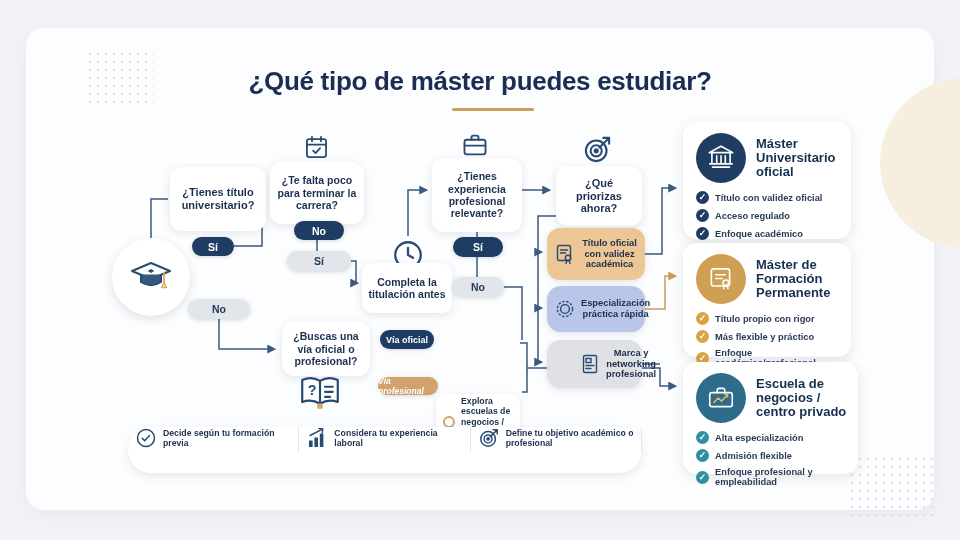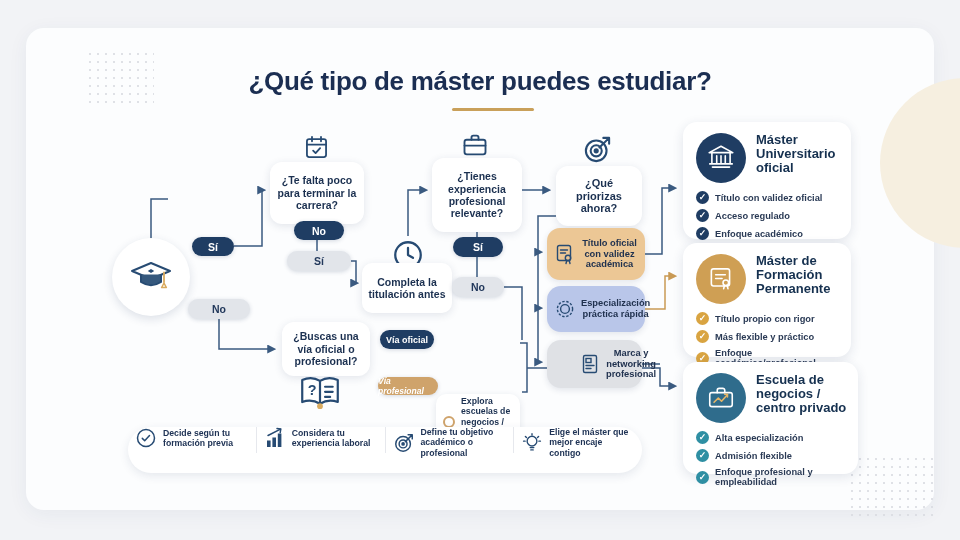--- a/index.html
+++ b/index.html
@@ -30,21 +30,21 @@
         padding:5px 7px;box-sizing:border-box;color:#21324f;font-weight:bold;text-align:center;
         box-shadow:0 2px 6px rgba(30,50,90,.12);line-height:1.15;z-index:3;}
   .colorbox .cb-label{flex:1;}
   .minibox{position:absolute;background:#fff;border-radius:10px;box-shadow:0 2px 7px rgba(30,50,90,.12);
         display:flex;align-items:center;gap:6px;padding:5px 7px;box-sizing:border-box;color:#1b3050;
         font-weight:bold;text-align:left;line-height:1.2;z-index:3;}
   .dotmark{width:8px;height:8px;border-radius:50%;border:2.5px solid #1f3d63;flex:0 0 auto;}
   .dotmark.gold{border-color:#cfa36b;}
   .panel{position:absolute;background:#fff;border-radius:14px;box-shadow:0 3px 12px rgba(30,50,90,.12);
         padding:11px 10px 9px 13px;box-sizing:border-box;z-index:3;}
-  .panel .head{display:flex;align-items:flex-start;gap:10px;}
+  .panel .head{display:flex;align-items:center;gap:10px;}
   .pcircle{width:50px;height:50px;border-radius:50%;flex:0 0 auto;display:flex;align-items:center;justify-content:center;}
   .ptitle{font-weight:bold;color:#15304f;font-size:13px;line-height:1.07;}
   .pitems{margin-top:8px;display:flex;flex-direction:column;gap:5px;}
   .pitem{display:flex;align-items:center;gap:6px;font-size:9.3px;color:#2a3a55;font-weight:bold;}
   .chk{width:13px;height:13px;border-radius:50%;color:#fff;font-size:9px;line-height:13px;
        display:flex;align-items:center;justify-content:center;flex:0 0 auto;}
   .chk.p1{background:#1f3d63;} .chk.p2{background:#d9a441;} .chk.p3{background:#2f8fa3;}
   .footerbar{position:absolute;left:128px;top:427px;width:514px;height:46px;background:#fff;
        border-radius:23px;box-shadow:0 3px 10px rgba(30,50,90,.10);display:flex;align-items:flex-start;z-index:3;}
   .fitem{flex:1;display:flex;align-items:center;gap:6px;padding:0 7px;font-size:8.7px;font-weight:bold;
@@ -102,20 +102,23 @@
       <svg width="46" height="40" viewBox="0 0 46 40">
         <path d="M23 6 L42 14 L23 22 L4 14 Z" fill="#fff" stroke="#274b73" stroke-width="2" stroke-linejoin="round"></path>
         <path d="M13 17.5 V25 q10 6.5 20 0 V17.5" fill="#35587d" stroke="#274b73" stroke-width="2" stroke-linejoin="round"></path>
         <path d="M23 12 l3.2 2 -3.2 2 -3.2 -2 Z" fill="#274b73"></path>
         <path d="M36 15.5 V25" stroke="#d9ab60" stroke-width="1.8" fill="none" stroke-linecap="round"></path>
         <path d="M36 26 l-2.4 4.6 h4.8 Z" fill="none" stroke="#d9ab60" stroke-width="1.5" stroke-linejoin="round"></path>
       </svg>
     </span>
   </div>
 
+  <div class="box" style="left:170px;top:167px;width:96px;height:64px;font-size:11px;">
+    <span>¿Tienes título universitario?</span>
+  </div>
   <div class="pill navy" style="left:192px;top:237px;width:42px;height:19px;font-size:10.5px;">
       <span>Sí</span>
     </div>
   <div class="pill gray" style="left:188px;top:299px;width:62px;height:20px;font-size:10.5px;">
       <span>No</span>
     </div>
 
   <span class="icon-abs" style="left:303px;top:134px;">
     <svg width="27" height="27" viewBox="0 0 24 24" fill="none" stroke="#274b73" stroke-width="1.6" stroke-linecap="round" stroke-linejoin="round">
       <rect x="3.5" y="4.5" width="17" height="16" rx="2" fill="#fff"></rect>
@@ -337,24 +340,14 @@
         <svg width="22" height="22" viewBox="0 0 24 24" fill="none" stroke="#274b73" stroke-width="1.6" stroke-linecap="round" stroke-linejoin="round">
           <circle cx="11" cy="13" r="8"></circle>
             <circle cx="11" cy="13" r="4.3"></circle>
           <circle cx="11" cy="13" r="1.2" fill="#274b73"></circle>
             <path d="M13.5 10.5L21 3M21 3h-4.5M21 3v4.5"></path>
         </svg>
       </span>
       <span>Define tu objetivo académico o profesional</span>
     </div>
     <div class="fdiv"></div>
-    <div class="fitem">
-      <span>
-        <svg width="22" height="22" viewBox="0 0 24 24" fill="none" stroke="#274b73" stroke-width="1.5" stroke-linecap="round" stroke-linejoin="round">
-          <circle cx="12" cy="10" r="5.3"></circle>
-            <path d="M10 17h4M10.7 19.5h2.6"></path>
-          <path d="M12 1.8v1.6M4.8 4.8l1.2 1.2M19.2 4.8L18 6M2.8 10h1.7M19.5 10h1.7"></path>
-        </svg>
-      </span>
-      <span>Elige el máster que mejor encaje contigo</span>
-    </div>
   </div>
 </div>
 
 </body></html>

